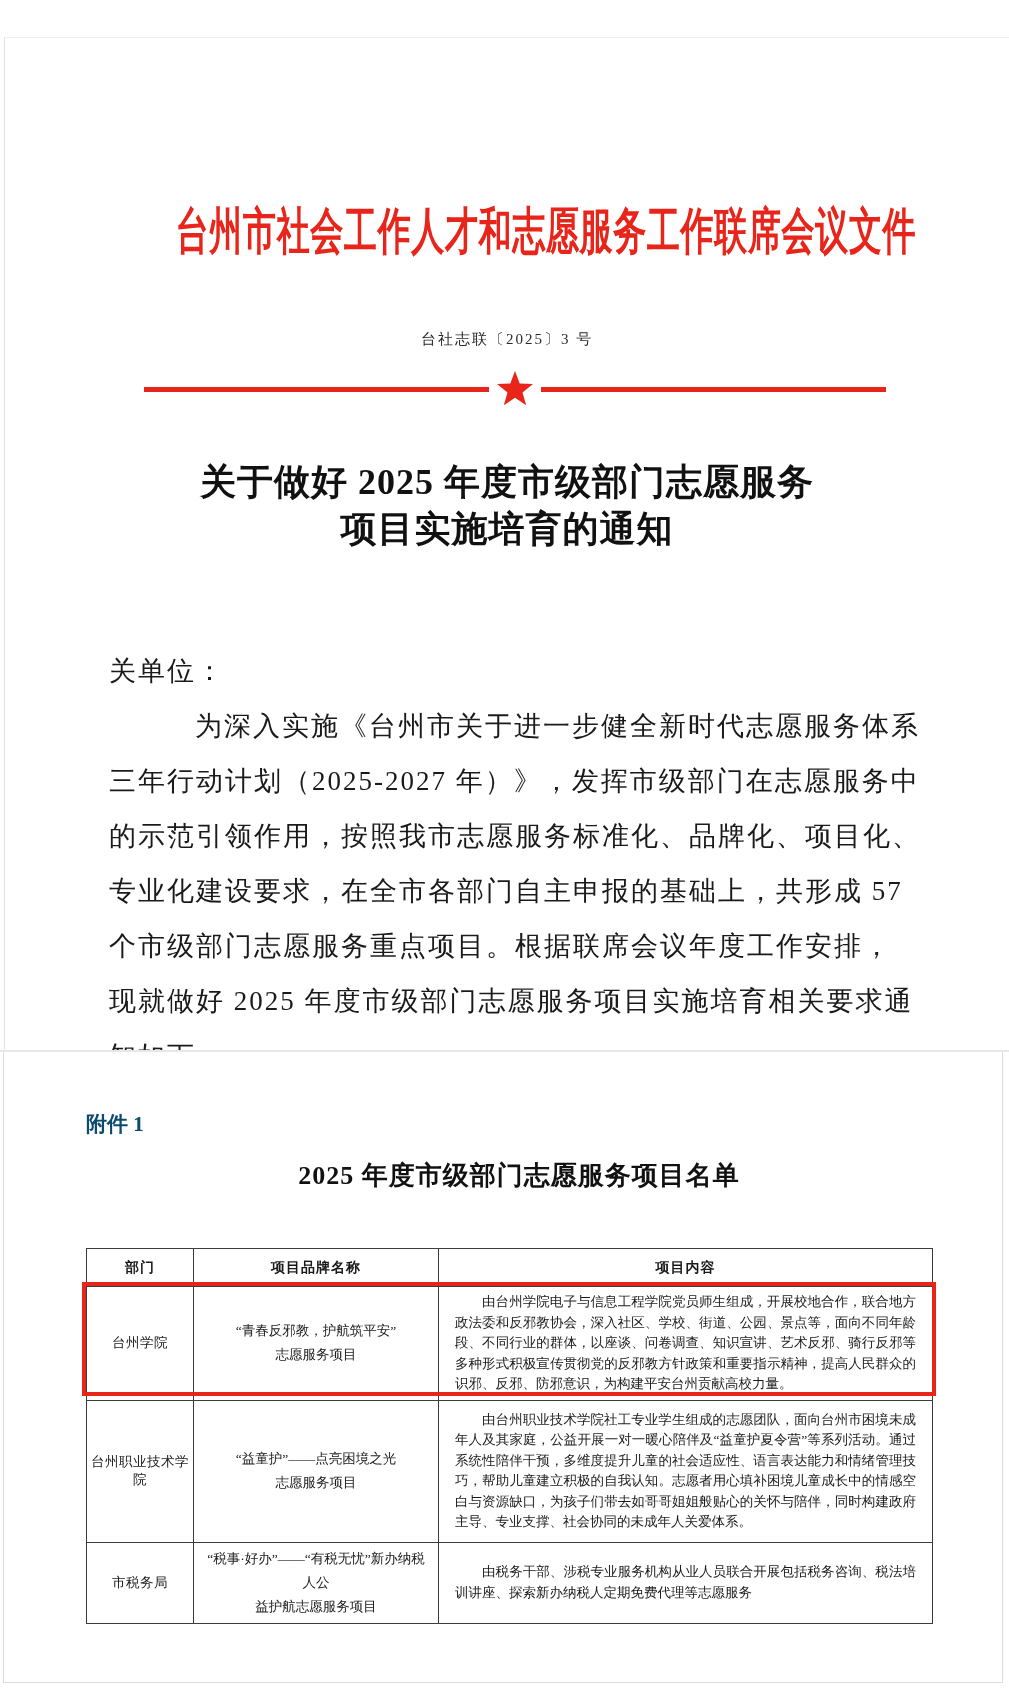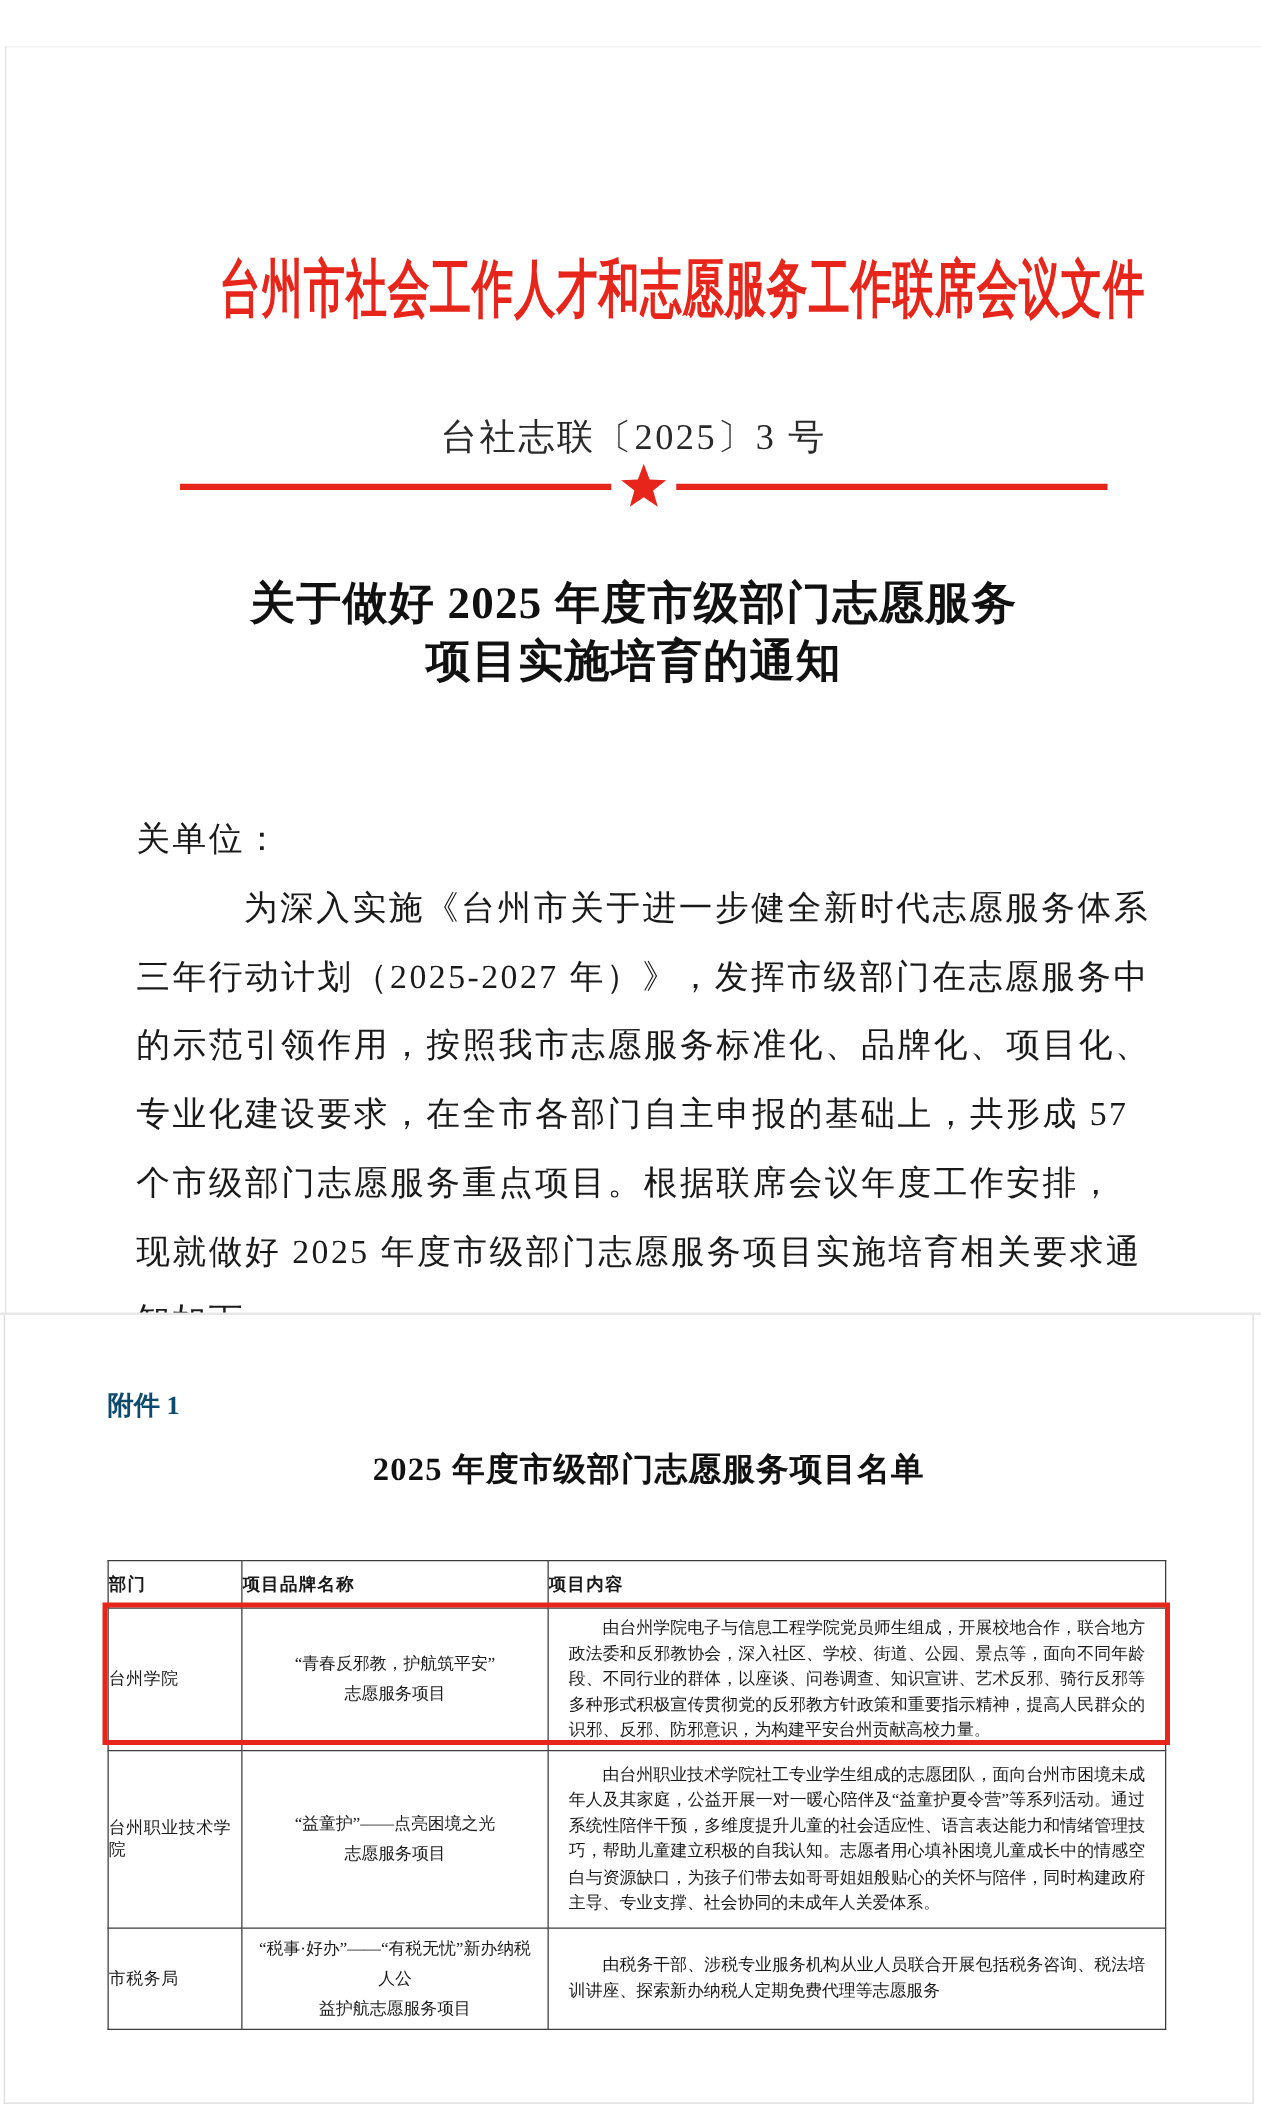--- a/index.html
+++ b/index.html
@@ -27,21 +27,21 @@
   
   .red-header {
     position:absolute; left:0; top:160px; width:100%;
     text-align:center; white-space:nowrap;
     font-size:50px; font-weight:bold; color:#e8251a;
     transform:scaleX(0.66); transform-origin:center;
     letter-spacing:1px;
   }
   .doc-number {
     position:absolute; left:0; top:292px; width:100%;
-    text-align:center; font-size:29px; color:#2a2a2a; letter-spacing:2px;
+    text-align:center; font-size:15px; color:#2a2a2a; letter-spacing:2px;
   }
   .red-rule {
     position:absolute; left:139px; top:331px; width:742px; height:40px;
     display:flex; align-items:center;
   }
   .red-rule .seg { height:5px; background:#e8251a; flex:1; }
   .red-rule .star-wrap { width:52px; display:flex; justify-content:center; align-items:center; }
   .doc-title {
     position:absolute; left:0; width:100%; text-align:center;
     font-size:36px; font-weight:bold; color:#111; letter-spacing:1px;
@@ -64,24 +64,24 @@
   }
   table.project-table {
     position:absolute; left:82px; top:196px; width:846px;
     border-collapse:collapse; table-layout:fixed;
     font-size:13.5px; color:#1a1a1a;
   }
   .project-table th, .project-table td {
     border:1px solid #3c3c3c; vertical-align:middle; overflow:hidden;
   }
   .project-table th {
-    height:38px; font-size:14px; font-weight:bold; text-align:left;
+    height:38px; font-size:14px; font-weight:bold; text-align:center;
     letter-spacing:1px;
   }
-  .project-table td.dept-cell { text-align:left; letter-spacing:0.5px; }
+  .project-table td.dept-cell { text-align:center; letter-spacing:0.5px; }
   .project-table td.brand-cell { text-align:center; padding:4px 12px; line-height:24px; }
   .project-table td.content-cell {
     padding:5px 16px; line-height:20.5px; text-align:justify;
     text-indent:2em;
   }
   tr.row-1 { height:106px; }
   tr.row-2 { height:142px; }
   tr.row-3 { height:78px; }
   #highlight-box {
     position:absolute; left:78px; top:230px; width:854px; height:114px;

